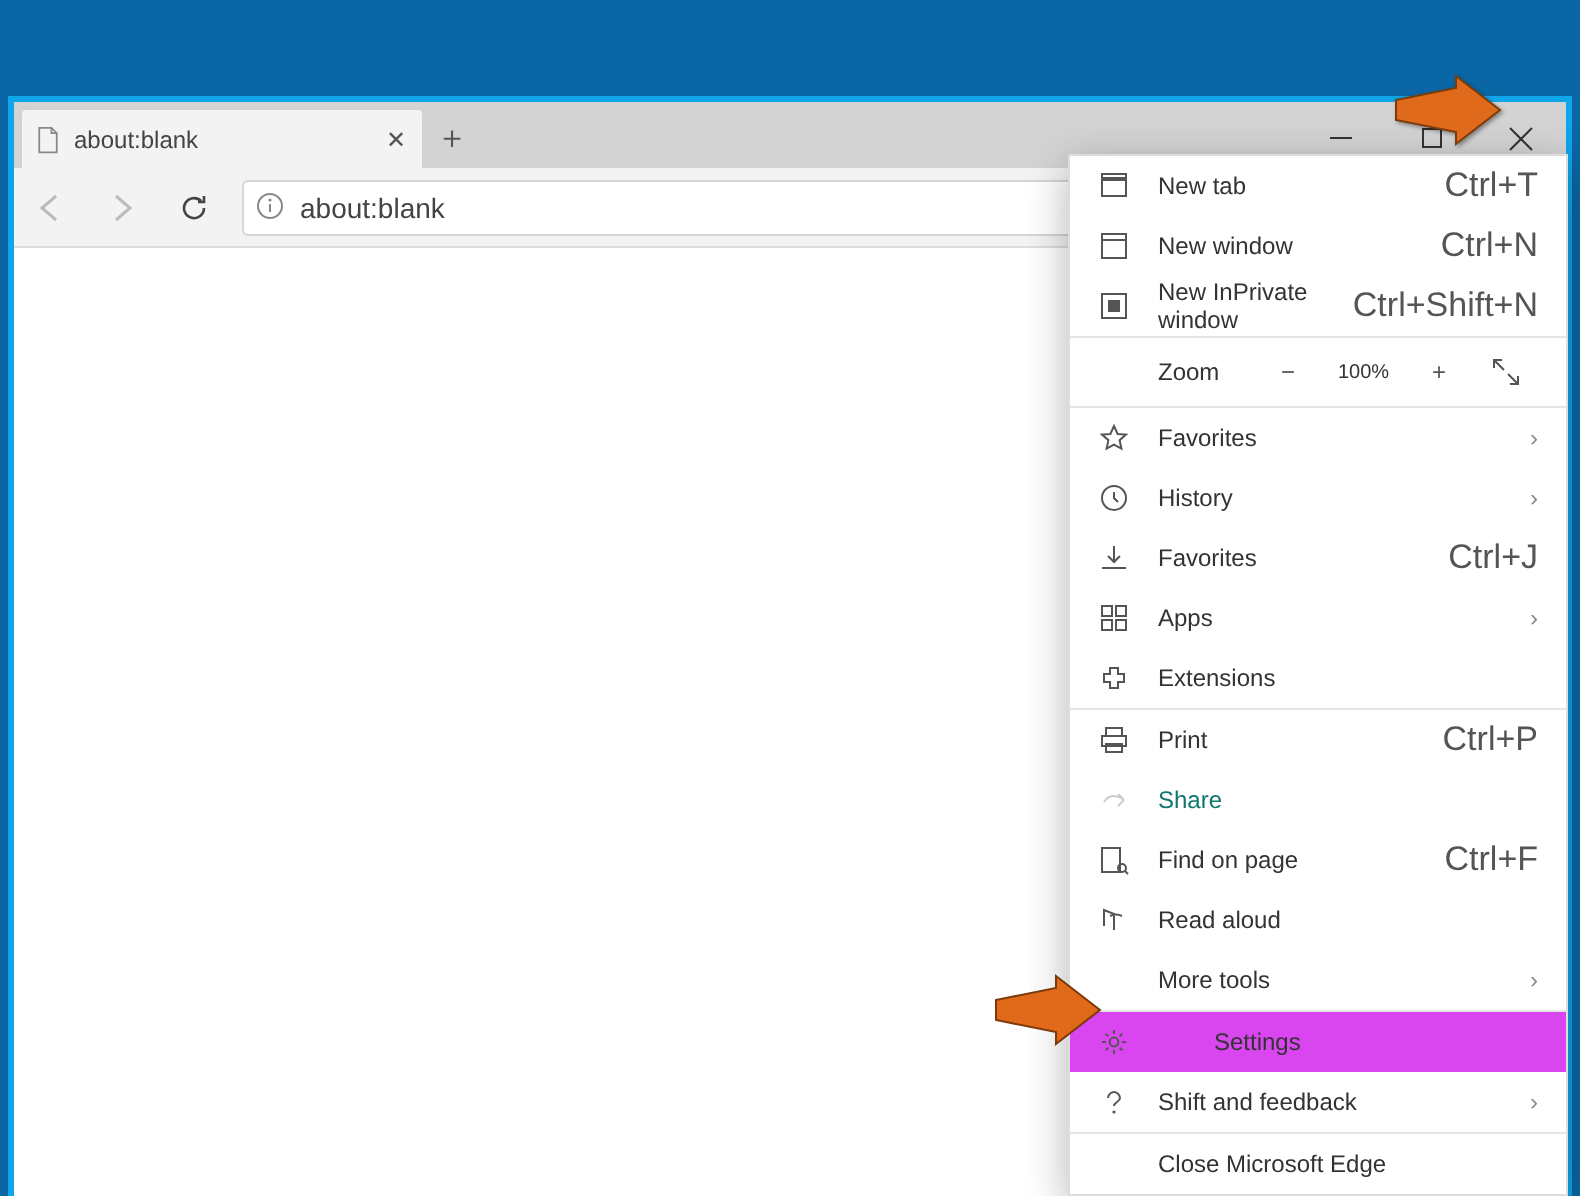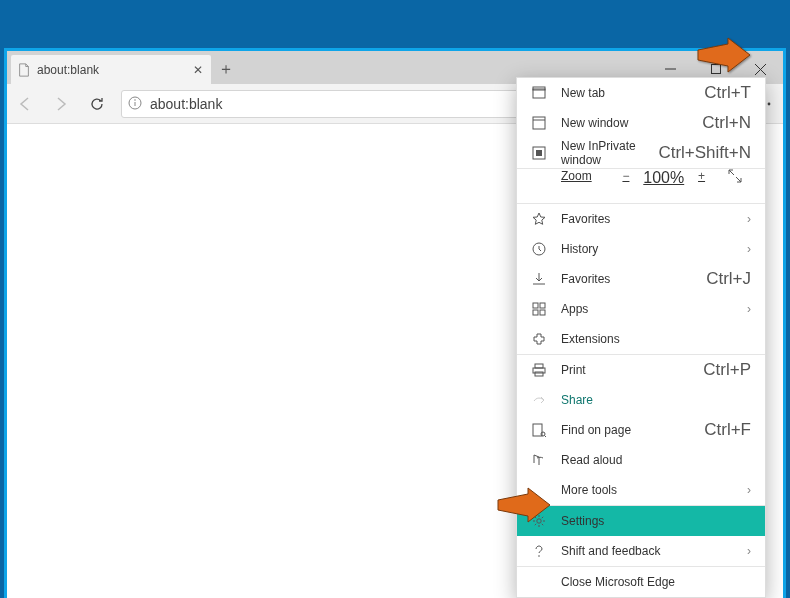--- a/index.html
+++ b/index.html
@@ -21,32 +21,32 @@
   .addressbar { flex: 1; height: 28px; background: #fff; border-radius: 3px; margin: 0 6px; display: flex; align-items: center; padding: 0 6px; border: 1px solid #d5d5d5; }
   .addressbar .info-icon { width: 16px; height: 16px; color: #777; margin-right: 6px; }
   .addressbar input { border: none; flex: 1; font-size: 14px; color: #444; outline: none; background: transparent; }
   .addressbar .star-icon { width: 18px; height: 18px; color: #555; }
   .toolbar-right { display: flex; align-items: center; }
   .toolbar-icon { width: 36px; height: 36px; display: flex; align-items: center; justify-content: center; color: #777; }
   .more-btn { width: 40px; height: 40px; display: flex; align-items: center; justify-content: center; color: #333; }
   
   .content { flex: 1; background: #fff; }
   
-  .menu { position: absolute; right: 24px; top: 77px; width: 250px; background: #fff; box-shadow: 0 6px 20px rgba(0,0,0,0.3); border: 1px solid #ddd; font-size: 12px; color: #333; }
+  .menu { position: absolute; right: 6px; top: 77px; width: 250px; background: #fff; box-shadow: 0 6px 20px rgba(0,0,0,0.3); border: 1px solid #ddd; font-size: 12px; color: #333; }
   .menu-item { height: 30px; display: flex; align-items: center; padding: 0 14px; }
   .menu-item .mi-icon { width: 16px; height: 16px; margin-right: 14px; display: flex; align-items: center; justify-content: center; color: #555; }
   .menu-item .mi-label { flex: 1; }
   .menu-item .mi-shortcut { color: #555; font-size: 17px; }
   .menu-item .mi-chevron { width: 12px; color: #888; text-align: right; }
   .menu-sep { height: 1px; background: #e5e5e5; }
-  .menu-item.highlight { background: #14b8a6; }
-  .zoom-row { height: 34px; display: flex; align-items: flex-start; padding: 0 14px; text-decoration: underline; }
+  .menu-item.highlight { background: #d946ef; gap: 28px; }
+  .zoom-row { height: 34px; display: flex; align-items: center; padding: 0 14px; }
   .zoom-row .zoom-label { width: 50px; font-size: 12px; margin-left: 30px; }
   .zoom-row .zctl { width: 34px; display: flex; justify-content: center; align-items: center; color: #555; }
-  .zoom-row .zval { width: 44px; text-align: center; font-size: 16px; }
+  .zoom-row .zval { width: 44px; text-align: center; font-size: 10px; }
   .disabled { color: #0f766e; }
   
   .annot-arrow { position: absolute; pointer-events: none; }
   svg { overflow: visible; }
 </style>
 </head>
 <body>
 
 <div class="window">
 

